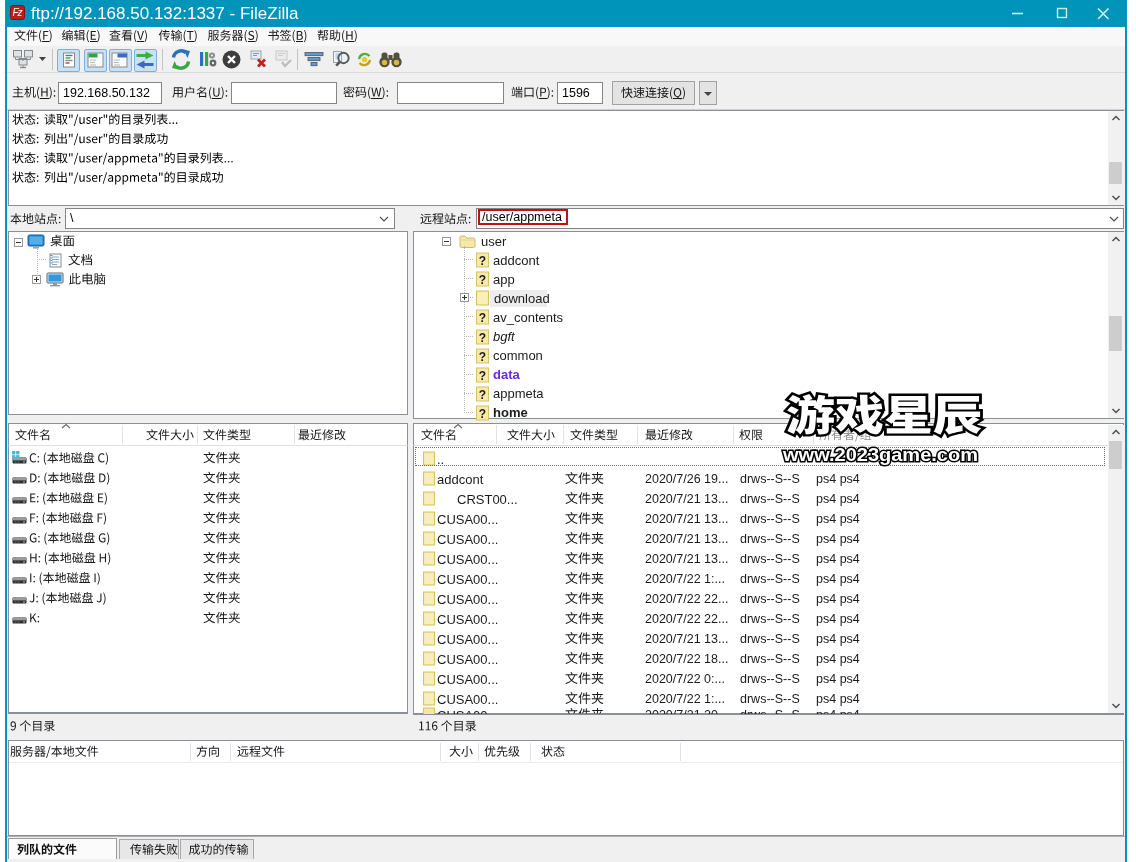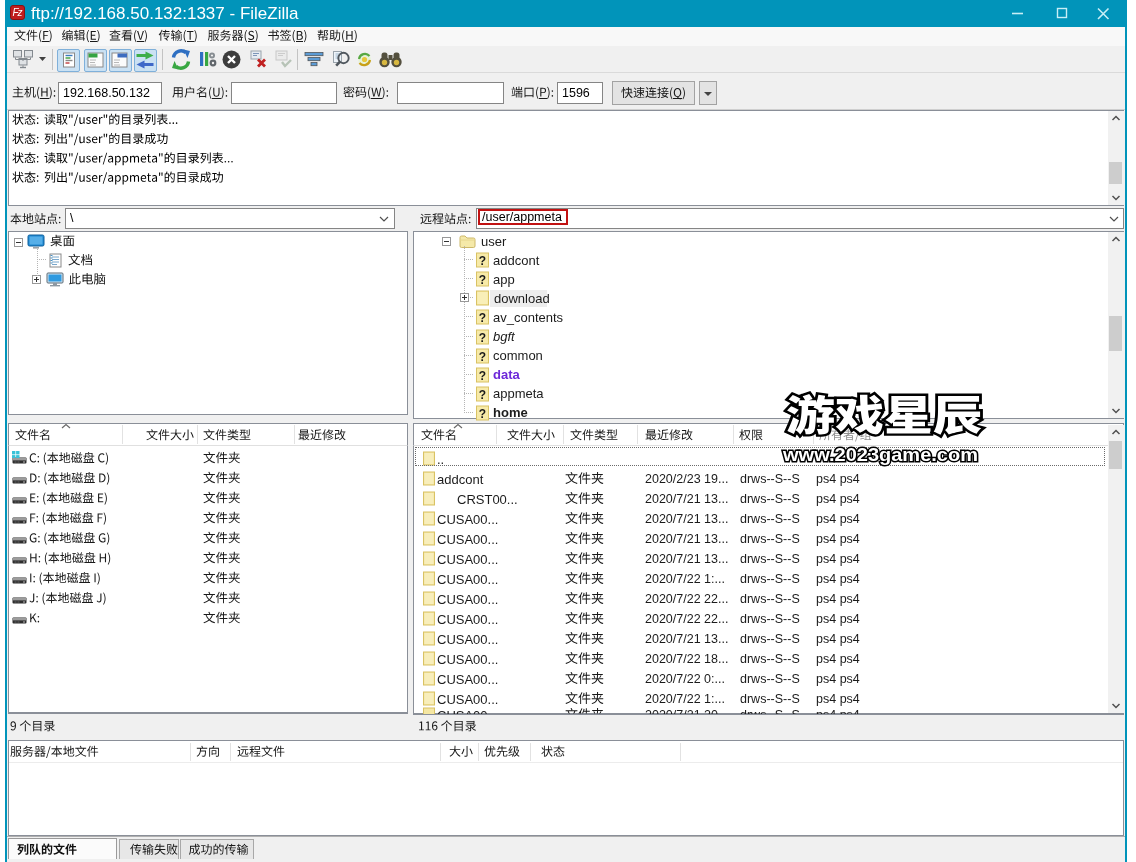--- a/index.html
+++ b/index.html
@@ -356,21 +356,21 @@
     <svg style="position:absolute;left:422.5px;top:451px;width:12px;height:15px;" viewBox="0 0 12 15">
       <rect x="0.5" y="1" width="11" height="13" fill="#f5e7a3" stroke="#d9c264"></rect>
       <rect x="1.5" y="2" width="9" height="11" fill="#f8eebb"></rect>
     </svg>
     <div style="position:absolute;left:437px;top:450.5px;font-size:13px;line-height:17px;color:#1b1b1b;white-space:pre;font-weight:normal;">..</div>
     <svg style="position:absolute;left:422.5px;top:471px;width:12px;height:15px;" viewBox="0 0 12 15">
       <rect x="0.5" y="1" width="11" height="13" fill="#f5e7a3" stroke="#d9c264"></rect>
       <rect x="1.5" y="2" width="9" height="11" fill="#f8eebb"></rect>
     </svg>
     <div style="position:absolute;left:437px;top:470.5px;font-size:13px;line-height:17px;color:#1b1b1b;white-space:pre;font-weight:normal;">addcont</div>
-    <div style="position:absolute;left:645px;top:470.5px;font-size:12.5px;line-height:16.5px;color:#1b1b1b;white-space:pre;font-weight:normal;">2020/2/23 19...</div>
+    <div style="position:absolute;left:645px;top:470.5px;font-size:12.5px;line-height:16.5px;color:#1b1b1b;white-space:pre;font-weight:normal;">2020/7/26 19...</div>
     <div style="position:absolute;left:740px;top:470.5px;font-size:12.5px;line-height:16.5px;color:#1b1b1b;white-space:pre;font-weight:normal;">drws--S--S</div>
     <div style="position:absolute;left:816px;top:470.5px;font-size:12.5px;line-height:16.5px;color:#1b1b1b;white-space:pre;font-weight:normal;">ps4 ps4</div>
     <svg style="position:absolute;left:422.5px;top:491px;width:12px;height:15px;" viewBox="0 0 12 15">
       <rect x="0.5" y="1" width="11" height="13" fill="#f5e7a3" stroke="#d9c264"></rect>
       <rect x="1.5" y="2" width="9" height="11" fill="#f8eebb"></rect>
     </svg>
     <div style="position:absolute;left:437px;top:490.5px;font-size:13px;line-height:17px;color:#1b1b1b;white-space:pre;font-weight:normal;margin-left:20px;">CRST00...</div>
     <div style="position:absolute;left:645px;top:490.5px;font-size:12.5px;line-height:16.5px;color:#1b1b1b;white-space:pre;font-weight:normal;">2020/7/21 13...</div>
     <div style="position:absolute;left:740px;top:490.5px;font-size:12.5px;line-height:16.5px;color:#1b1b1b;white-space:pre;font-weight:normal;">drws--S--S</div>
     <div style="position:absolute;left:816px;top:490.5px;font-size:12.5px;line-height:16.5px;color:#1b1b1b;white-space:pre;font-weight:normal;">ps4 ps4</div>

